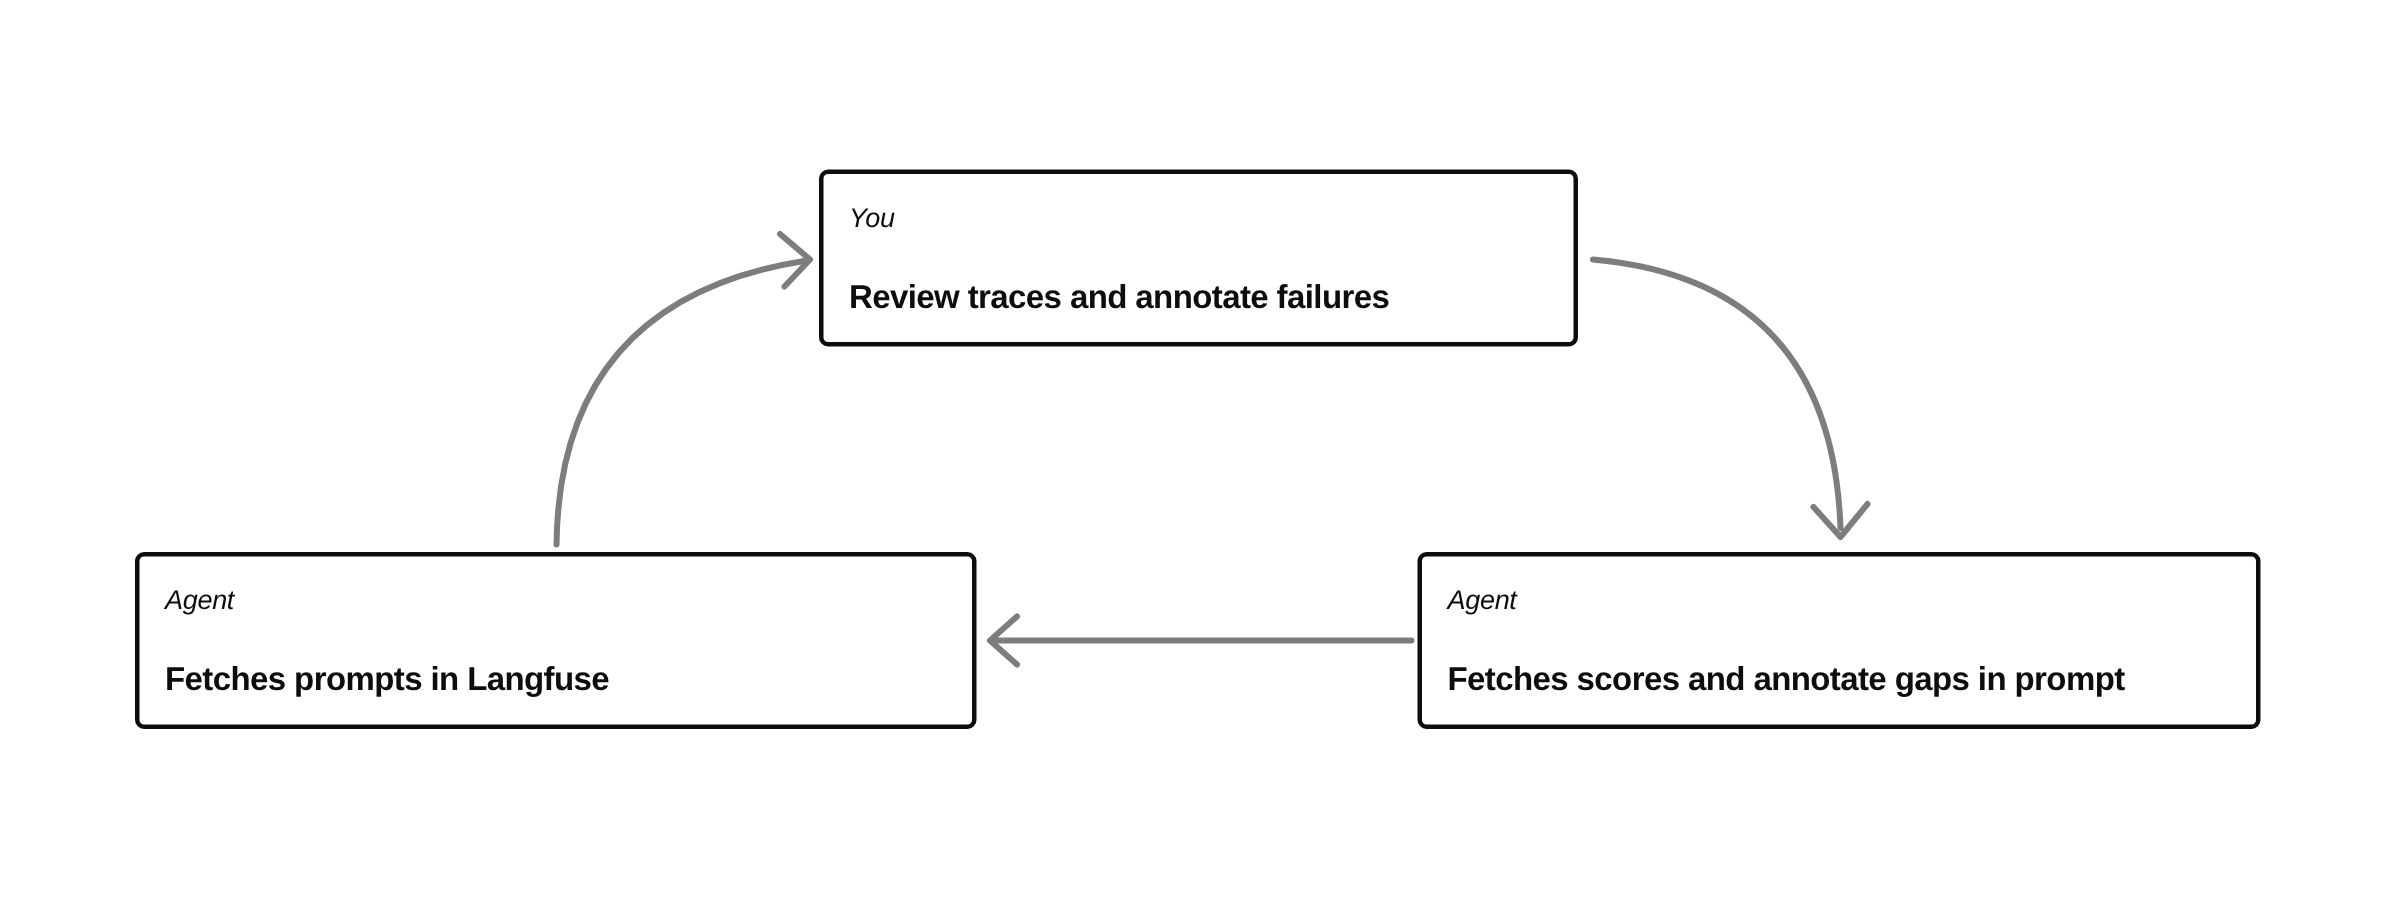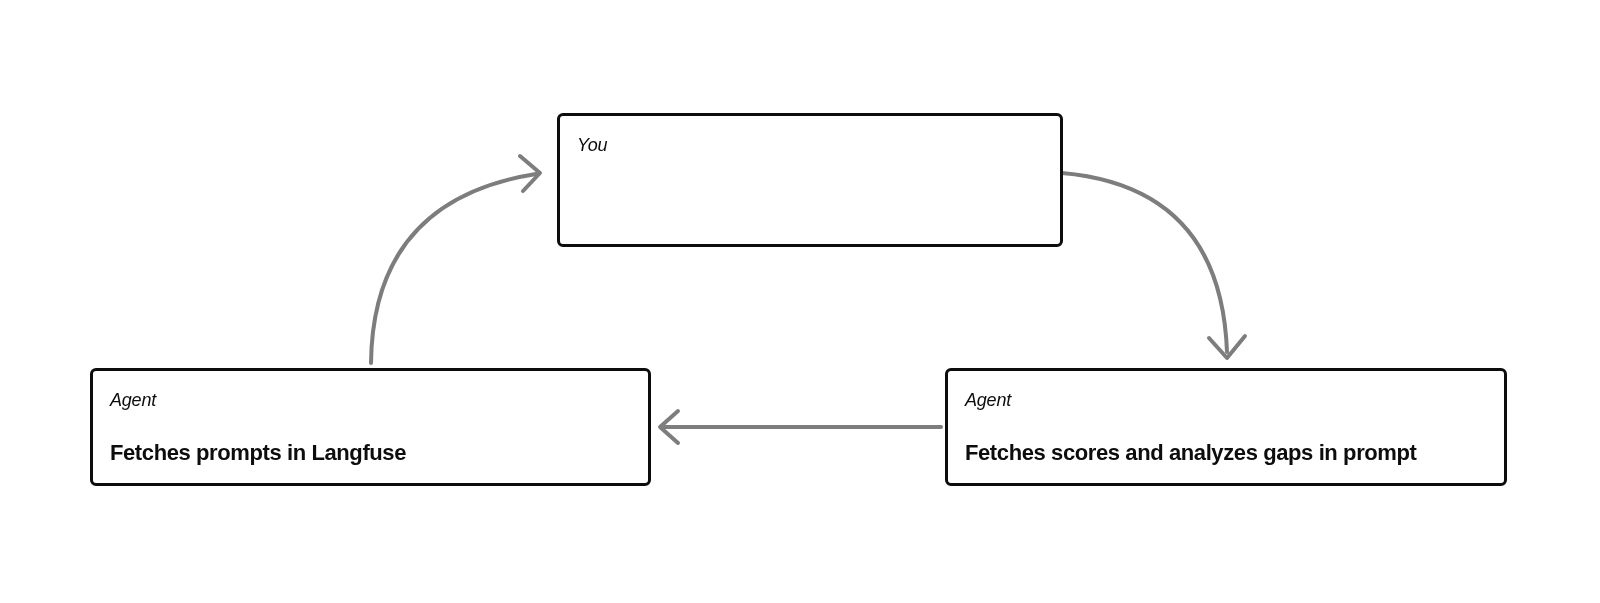--- a/index.html
+++ b/index.html
@@ -54,21 +54,21 @@
     line-height: 24px;
   }
   .node-action {
     font-weight: 700;
     font-size: 22px;
     letter-spacing: -0.4px;
     color: var(--text);
     line-height: 30px;
     white-space: nowrap;
   }
-  .node-review { left: 546px; top: 113px; width: 506px; height: 134px; margin-left: 11px; }
+  .node-review { left: 546px; top: 113px; width: 506px; height: 118px; }
   .node-update { left: 90px;  top: 368px; width: 561px; height: 118px; }
   .node-fetch  { left: 945px; top: 368px; width: 562px; height: 118px; }
 </style>
 </head>
 <body>
 
 <div class="canvas">
 
   <svg class="arrows" viewBox="0 0 1600 603" xmlns="http://www.w3.org/2000/svg" aria-hidden="true">
 
@@ -83,25 +83,26 @@
     </g>
 
     <g>
       <path class="edge" d="M 941 427 L 664 427"></path>
       <path class="edge" d="M 678 411 L 660 427 L 678 443"></path>
     </g>
   </svg>
 
   <div class="node node-review">
     <div class="node-actor">You</div>
+    <div class="node-action">Review traces and annotate failures</div>
   </div>
 
   <div class="node node-update">
     <div class="node-actor">Agent</div>
     <div class="node-action">Fetches prompts in Langfuse</div>
   </div>
 
   <div class="node node-fetch">
     <div class="node-actor">Agent</div>
-    <div class="node-action">Fetches scores and analyzes gaps in prompt</div>
+    <div class="node-action">Fetches scores and annotate gaps in prompt</div>
   </div>
 
 </div>
 
 </body></html>

